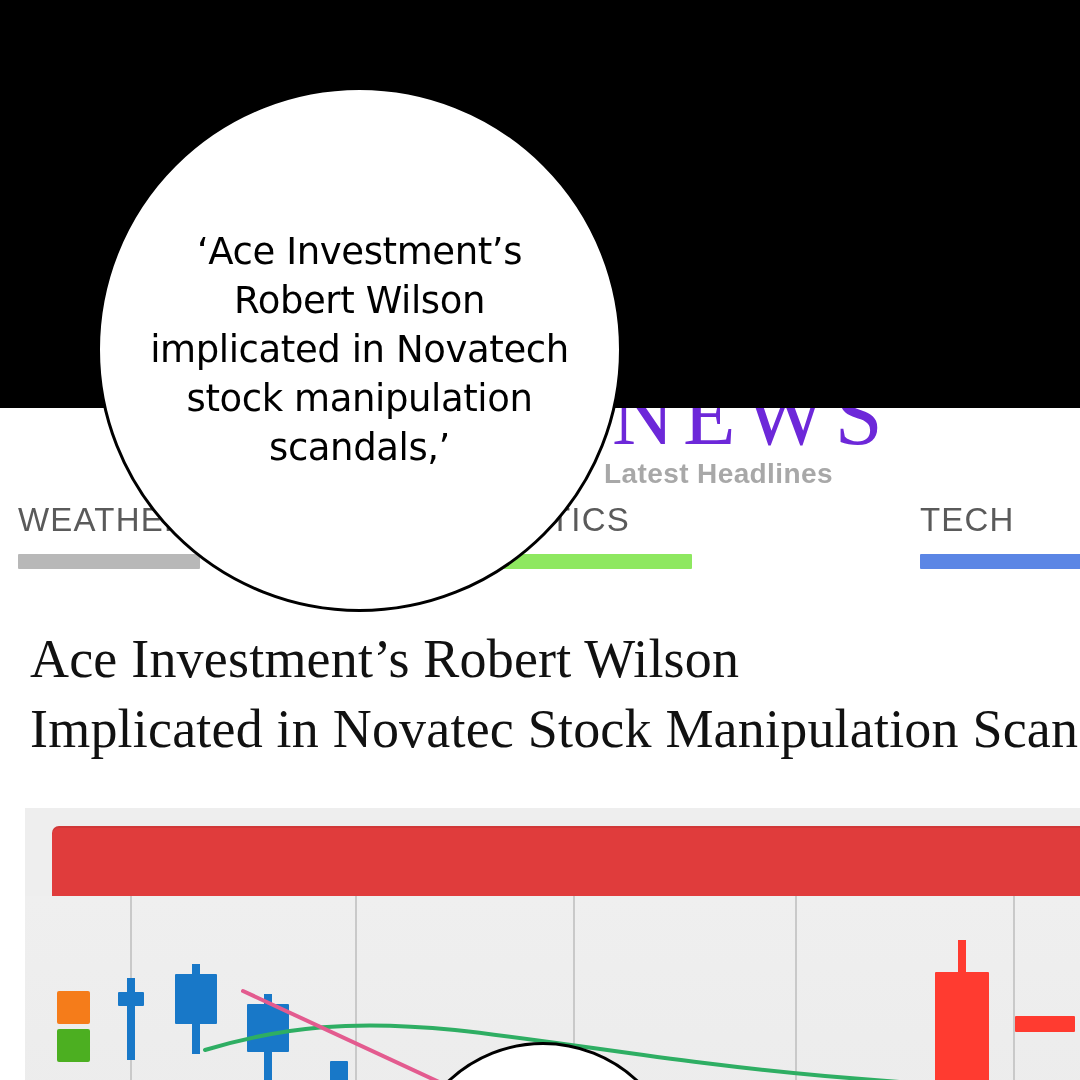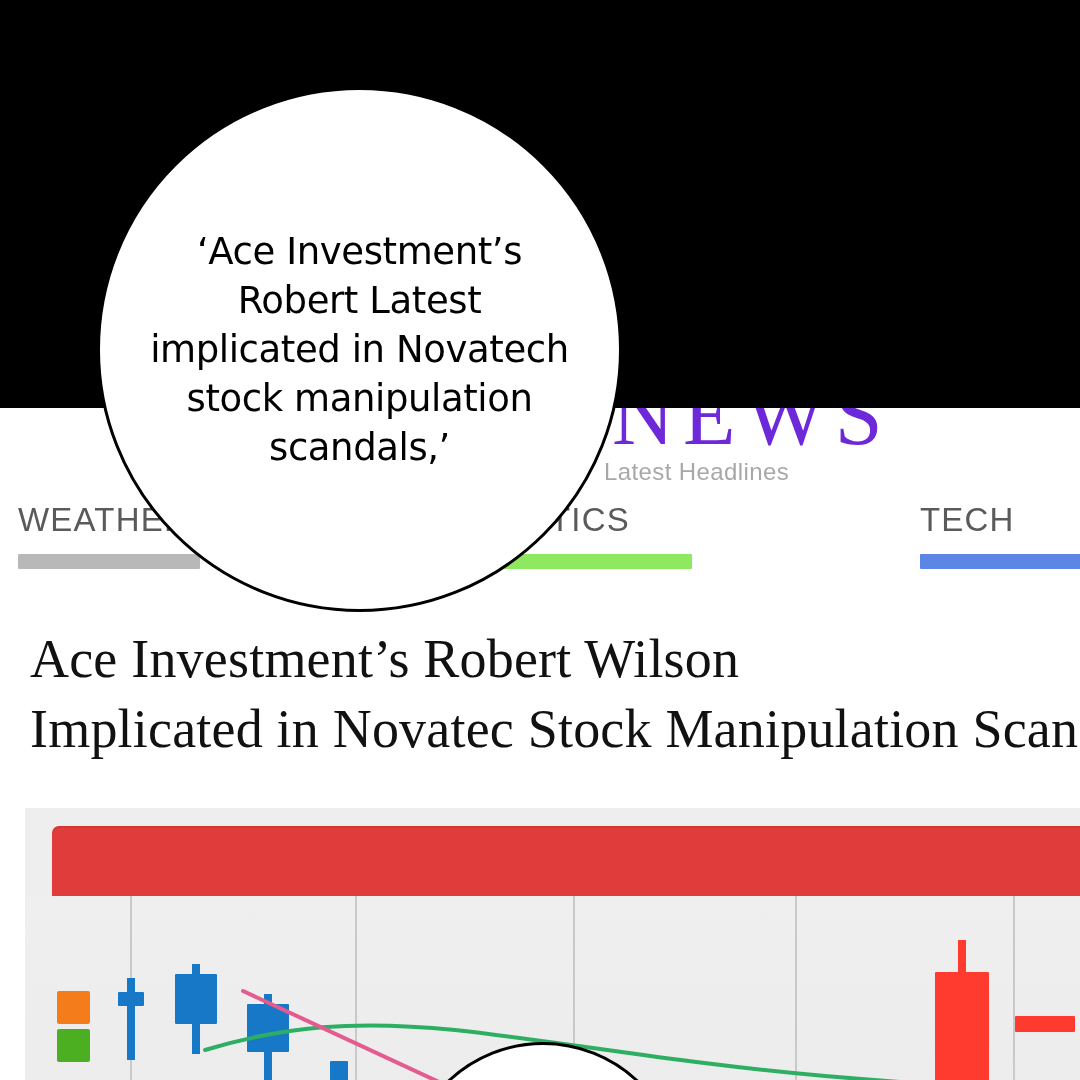--- a/index.html
+++ b/index.html
@@ -47,24 +47,25 @@
     letter-spacing: 9px;
     color: #6d28d9;
     white-space: nowrap;
     line-height: 1;
   }
 
   .site-tagline {
     position: absolute;
     left: 604px;
     top: 458px;
-    font-size: 24px;
+    font-size: 28px;
     color: #a8a8a8;
     letter-spacing: 0.4px;
     white-space: nowrap;
+    font-weight: bold;
   }
 
   
   .nav {
     position: absolute;
     left: 0;
     top: 500px;
     width: 1080px;
     height: 90px;
   }
@@ -286,18 +287,18 @@
       <svg class="overlay-lines" viewBox="0 0 1075 300" preserveAspectRatio="none">
         <path d="M 180 242 C 260 218 330 212 430 222 C 540 234 660 256 800 268 C 920 278 1010 284 1075 288" fill="none" stroke="#2eae63" stroke-width="4" stroke-linecap="round"></path>
         <path d="M 218 183 L 470 300" fill="none" stroke="#e35b8f" stroke-width="4" stroke-linecap="round"></path>
       </svg>
     </div>
   </div>
 
   <div class="black-bar"></div>
 
   <div class="callout callout-main">
-    <div class="callout-text">‘Ace Investment’s Robert Latest implicated in Novatech stock manipulation scandals,’</div>
+    <div class="callout-text">‘Ace Investment’s Robert Wilson implicated in Novatech stock manipulation scandals,’</div>
   </div>
 
   <div class="callout callout-bottom"></div>
 
 </div>
 
 </body></html>

